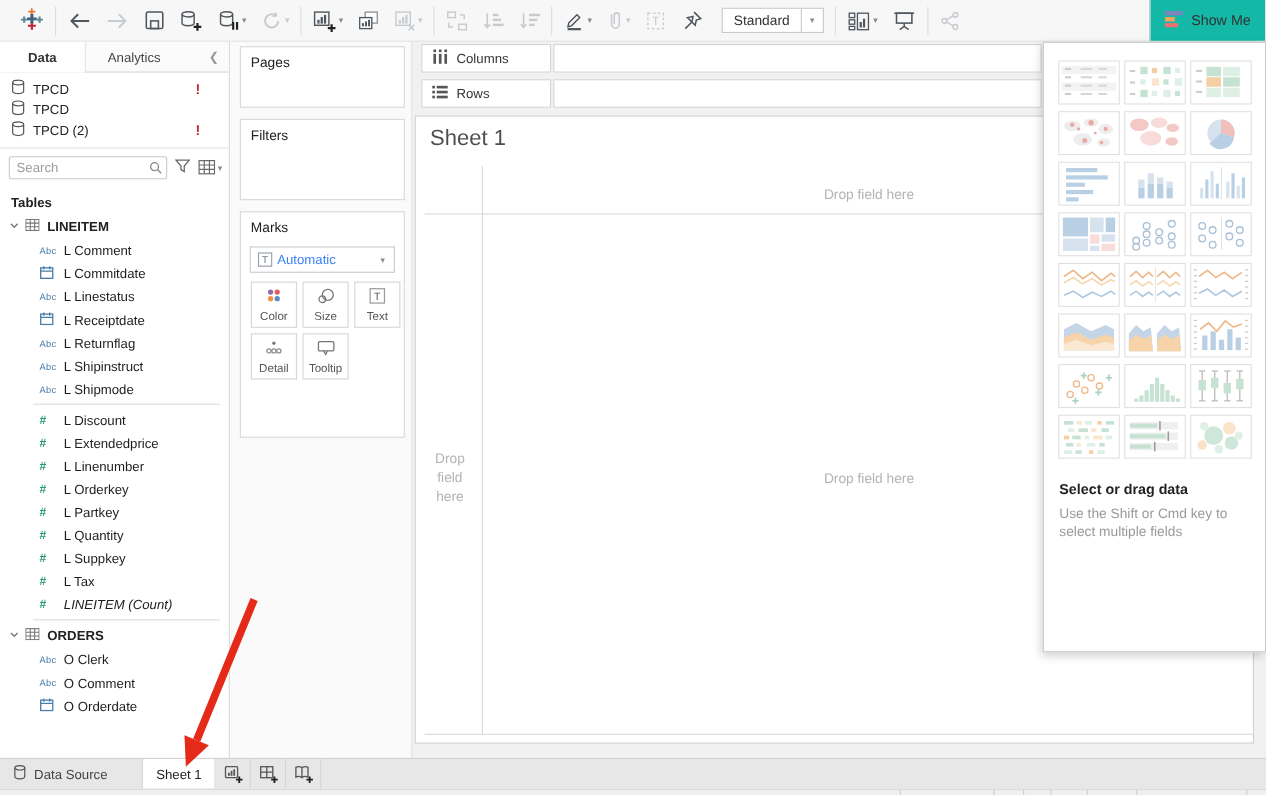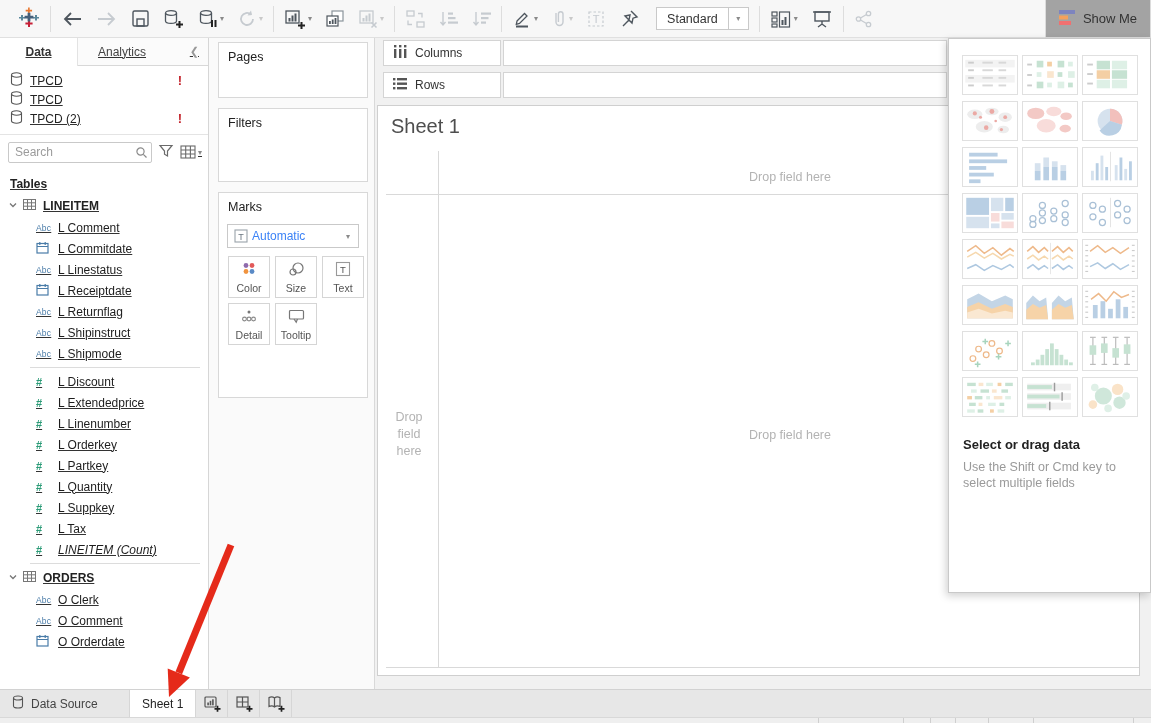--- a/index.html
+++ b/index.html
@@ -8,24 +8,24 @@
   
   .toolbar { position:absolute; left:0; top:0; width:1151px; height:38px; background:#f7f7f7; border-bottom:1px solid #e0e0e0; display:flex; align-items:center; padding-left:8px; }
   .tb-group { display:flex; align-items:center; gap:13px; padding:0 10px; }
   .tb-sep { width:1px; height:26px; background:#ddd; }
   .tb-btn { display:flex; align-items:center; gap:2px; cursor:default; }
   .caret { font-size:8px; color:#8a8a8a; }
   .caret.dis { color:#c9c9c9; }
   .fit-select { display:flex; align-items:center; background:#fff; border:1px solid #c9c9c9; height:23px; margin-left:4px; }
   .fit-select .fit-label { padding:0 10px; font-size:12.5px; color:#333; min-width:62px; }
   .fit-select .fit-caret { border-left:1px solid #c9c9c9; width:20px; height:100%; display:flex; align-items:center; justify-content:center; }
-  .showme-btn { position:absolute; right:0; top:0; height:38px; width:106px; background:#a3a3a3; border:1px solid #dcdcdc; border-top:none; display:flex; align-items:center; justify-content:center; gap:7px; font-size:13px; color:#333; }
+  .showme-btn { position:absolute; right:0; top:0; height:38px; width:106px; background:#14b8a6; border:1px solid #dcdcdc; border-top:none; display:flex; align-items:center; justify-content:center; gap:7px; font-size:13px; color:#333; }
 
   
-  .left-pane { position:absolute; left:0; top:38px; width:209px; height:651px; background:#fff; border-right:1px solid #d6d6d6; overflow:hidden;text-decoration:underline; }
+  .left-pane { position:absolute; left:0; top:38px; width:209px; height:651px; background:#fff; border-right:1px solid #d6d6d6; overflow:hidden; }
   .pane-tabs { height:28px; display:flex; align-items:stretch; background:#fbfbfb; border-bottom:1px solid #d8d8d8; }
   .ptab { display:flex; align-items:center; justify-content:center; font-size:12px; }
   .ptab.active { width:78px; background:#fff; font-weight:bold; border-right:1px solid #e3e3e3; margin-bottom:-1px; }
   .ptab.inactive { width:88px; color:#444; }
   .pane-collapse { margin-left:auto; display:flex; align-items:center; padding-right:9px; color:#999; font-size:11px; }
   .ds-list { padding-top:5px; }
   .ds-row { height:19px; display:flex; align-items:center; gap:7px; padding-left:10px; position:relative; }
   .ds-row.sel { background:#e4e4e4; }
   .ds-label { color:#222; }
   .ds-err { position:absolute; right:26px; color:#c4262e; font-weight:bold; font-size:13px; }

